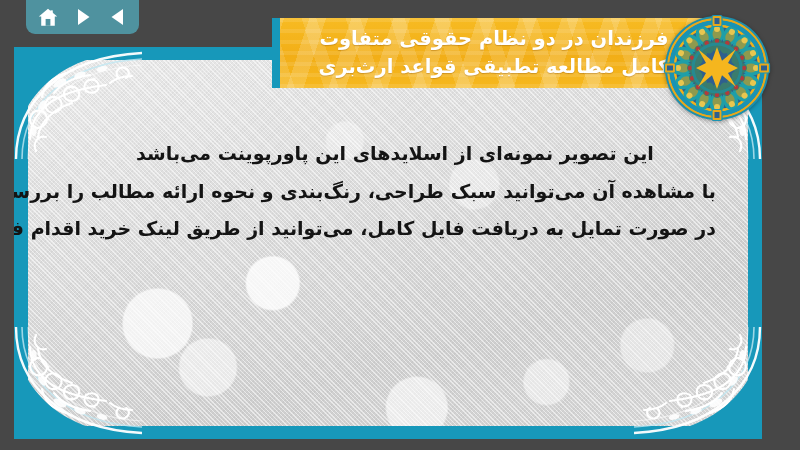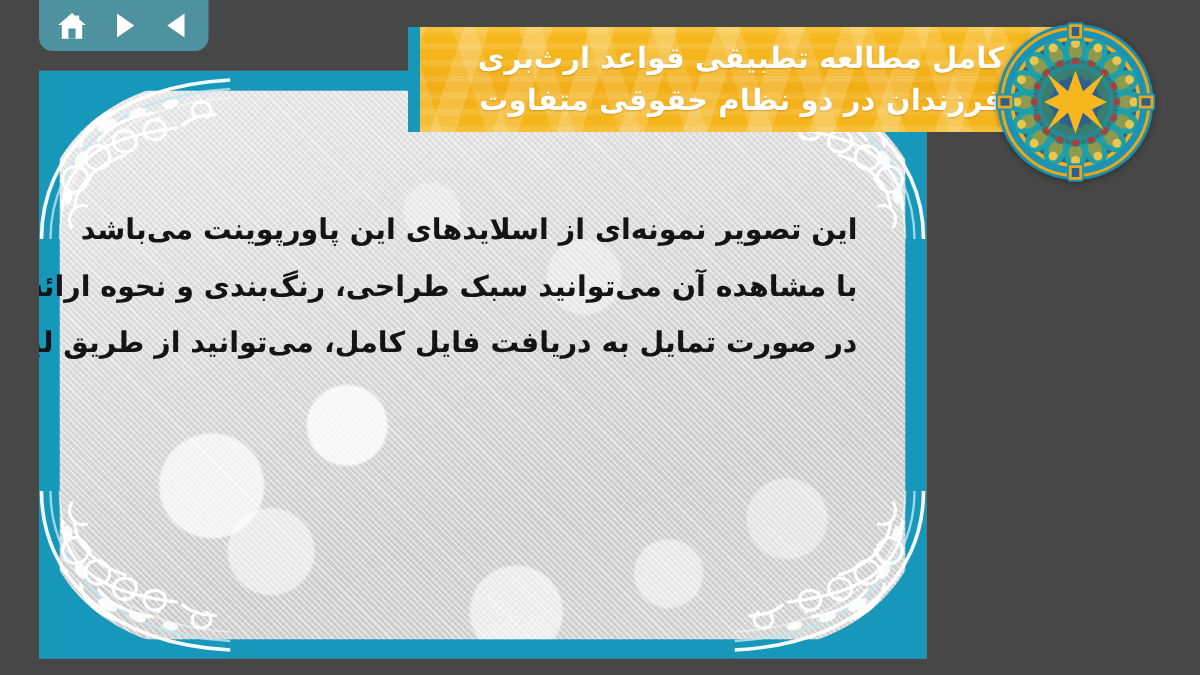--- a/index.html
+++ b/index.html
@@ -28,23 +28,23 @@
   .nav-btn{
     width:22px; height:22px;
     display:flex; align-items:center; justify-content:center;
     cursor:pointer;
   }
   .nav-btn svg{ display:block; }
 
   
   #slide{
     position:absolute;
-    left:26px; top:47px;
-    width:592px; height:392px;
-    background:#737373;
+    left:14px; top:47px;
+    width:748px; height:392px;
+    background:#a3a3a3;
     overflow:hidden;
     z-index:10;
   }
   
   #slide-teal{
     position:absolute; inset:0;
     background:#1798ba;
     clip-path: polygon(0 0, 100% 0, 100% 100%, 0 100%);
   }
 
@@ -297,22 +297,22 @@
     <p>این تصویر نمونه‌ای از اسلایدهای این پاورپوینت می‌باشد</p>
     <p>با مشاهده آن می‌توانید سبک طراحی، رنگ‌بندی و نحوه ارائه مطالب را بررسی نمایید</p>
     <p>در صورت تمایل به دریافت فایل کامل، می‌توانید از طریق لینک خرید اقدام فرمایید</p>
   </div>
 </div>
 
 <div id="title-banner">
   <div id="banner-teal-edge"></div>
   <div id="banner-body"></div>
   <div id="title-text">
+    <span>فرزندان در دو نظام حقوقی متفاوت</span>
     <span>کامل مطالعه تطبیقی قواعد ارث‌بری</span>
-    <span>فرزندان در دو نظام حقوقی متفاوت</span>
   </div>
 </div>
 
 <div id="medallion">
   <svg viewBox="0 0 108 108" width="108" height="108" aria-hidden="true">
     <defs>
       <clipPath id="medClip">
           <circle cx="54" cy="54" r="49"></circle>
         </clipPath>
     </defs>

